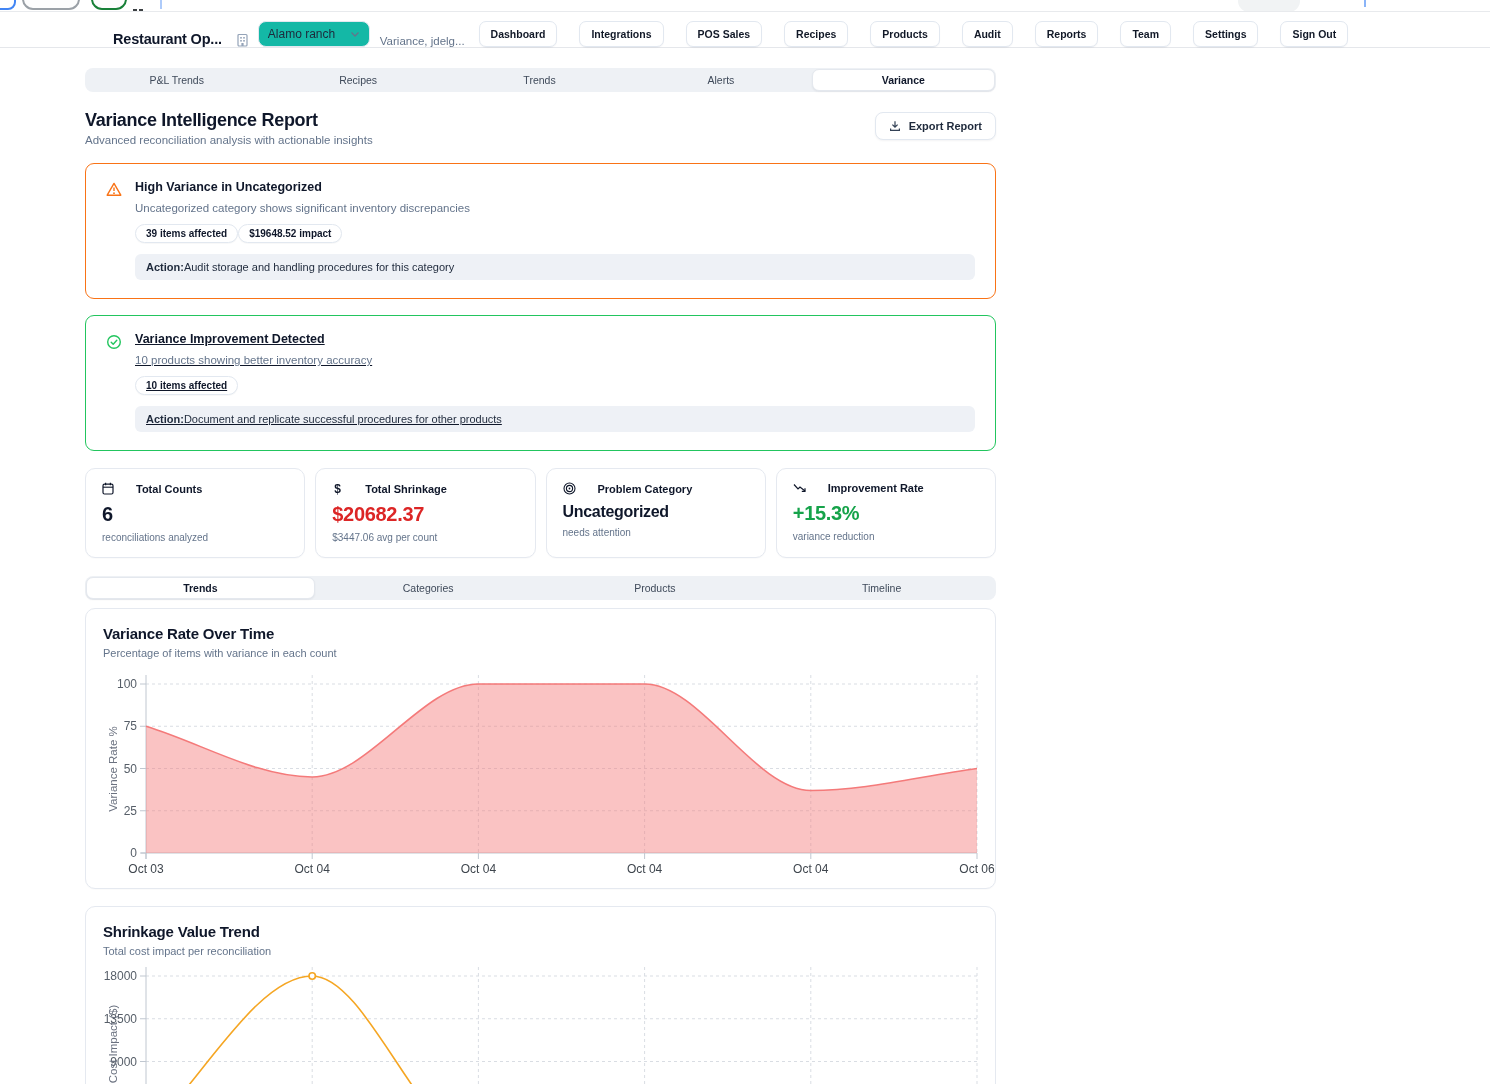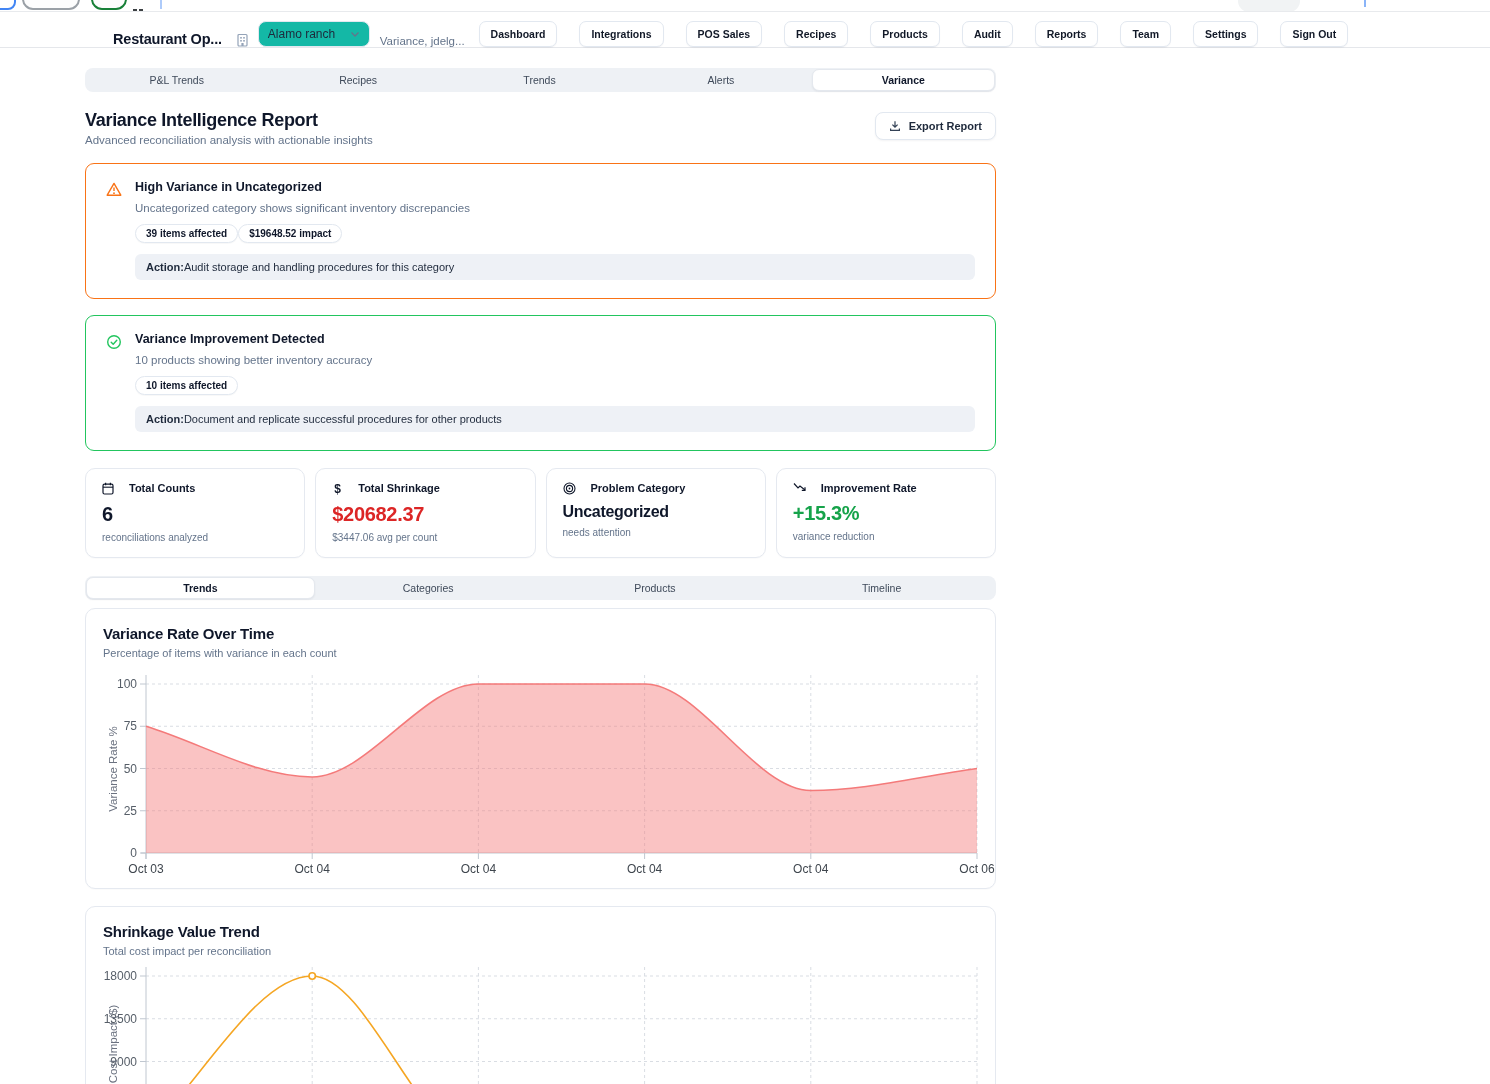--- a/index.html
+++ b/index.html
@@ -45,36 +45,36 @@
 
   .title-row { margin-top:18px; display:flex; justify-content:space-between; align-items:flex-start; }
   h1 { font-size:18px; font-weight:700; letter-spacing:-.3px; }
   .page-sub { font-size:11.5px; color:#64748b; margin-top:3px; }
   .export-btn { display:flex; align-items:center; gap:8px; background:#fff; border:1px solid #e2e8f0;
     border-radius:8px; height:28px; padding:0 13px; font-size:11px; font-weight:600; color:#1e293b;
     cursor:pointer; box-shadow:0 1px 2px rgba(16,24,40,.05); font-family:inherit; margin-top:2px; }
 
   .alert { display:flex; gap:13px; border:1.5px solid; border-radius:9px; padding:16px 20px 18px; background:#fff; }
   .alert.warning { border-color:#f97316; margin-top:17px; }
-  .alert.success { border-color:#22c55e; margin-top:16px; }
+  .alert.success { border-color:#22c55e; margin-top:16px;text-decoration:underline; }
   .alert-icon { padding-top:2px; }
   .alert-body { flex:1; }
   .alert-title { font-size:12.5px; font-weight:700; }
   .alert-desc { font-size:11.5px; color:#64748b; margin-top:8px; }
   .badge-row { display:flex; gap:0; margin-top:10px; }
   .badge { border:1px solid #e2e8f0; border-radius:999px; padding:3px 10px; font-size:10px; font-weight:700;
     color:#0f172a; background:#fff; box-shadow:0 1px 1px rgba(16,24,40,.03); }
   .action-bar { margin-top:11px; background:#eef1f6; border-radius:6px; padding:7px 11px; font-size:11px; color:#1e293b; }
   .action-label { font-weight:700; }
   .action-text { margin-left:0; }
 
   .stats-row { display:flex; gap:10px; margin-top:17px; }
   .stat-card { flex:1; border:1px solid #e5e9f0; border-radius:10px; background:#fff; padding:13px 16px 14px;
     box-shadow:0 1px 1px rgba(16,24,40,.02); }
-  .stat-head { display:flex; align-items:flex-start; gap:15px; font-size:11px; font-weight:600; color:#0f172a; }
+  .stat-head { display:flex; align-items:center; gap:22px; font-size:11px; font-weight:600; color:#0f172a; }
   .stat-value { font-size:20px; font-weight:700; margin-top:8px; letter-spacing:-.3px; }
   .stat-value.red { color:#dc2626; }
   .stat-value.green { color:#16a34a; }
   .stat-value.small { font-size:16px; }
   .stat-sub { font-size:10px; color:#64748b; margin-top:6px; }
 
   .chart-card { border:1px solid #e5e9f0; border-radius:10px; background:#fff; padding:16px 17px; box-shadow:0 1px 1px rgba(16,24,40,.02); }
   .chart-card.first { margin-top:8px; height:281px; }
   .chart-card.second { margin-top:17px; height:340px; }
   .chart-title { font-size:15px; font-weight:700; letter-spacing:-.2px; }

